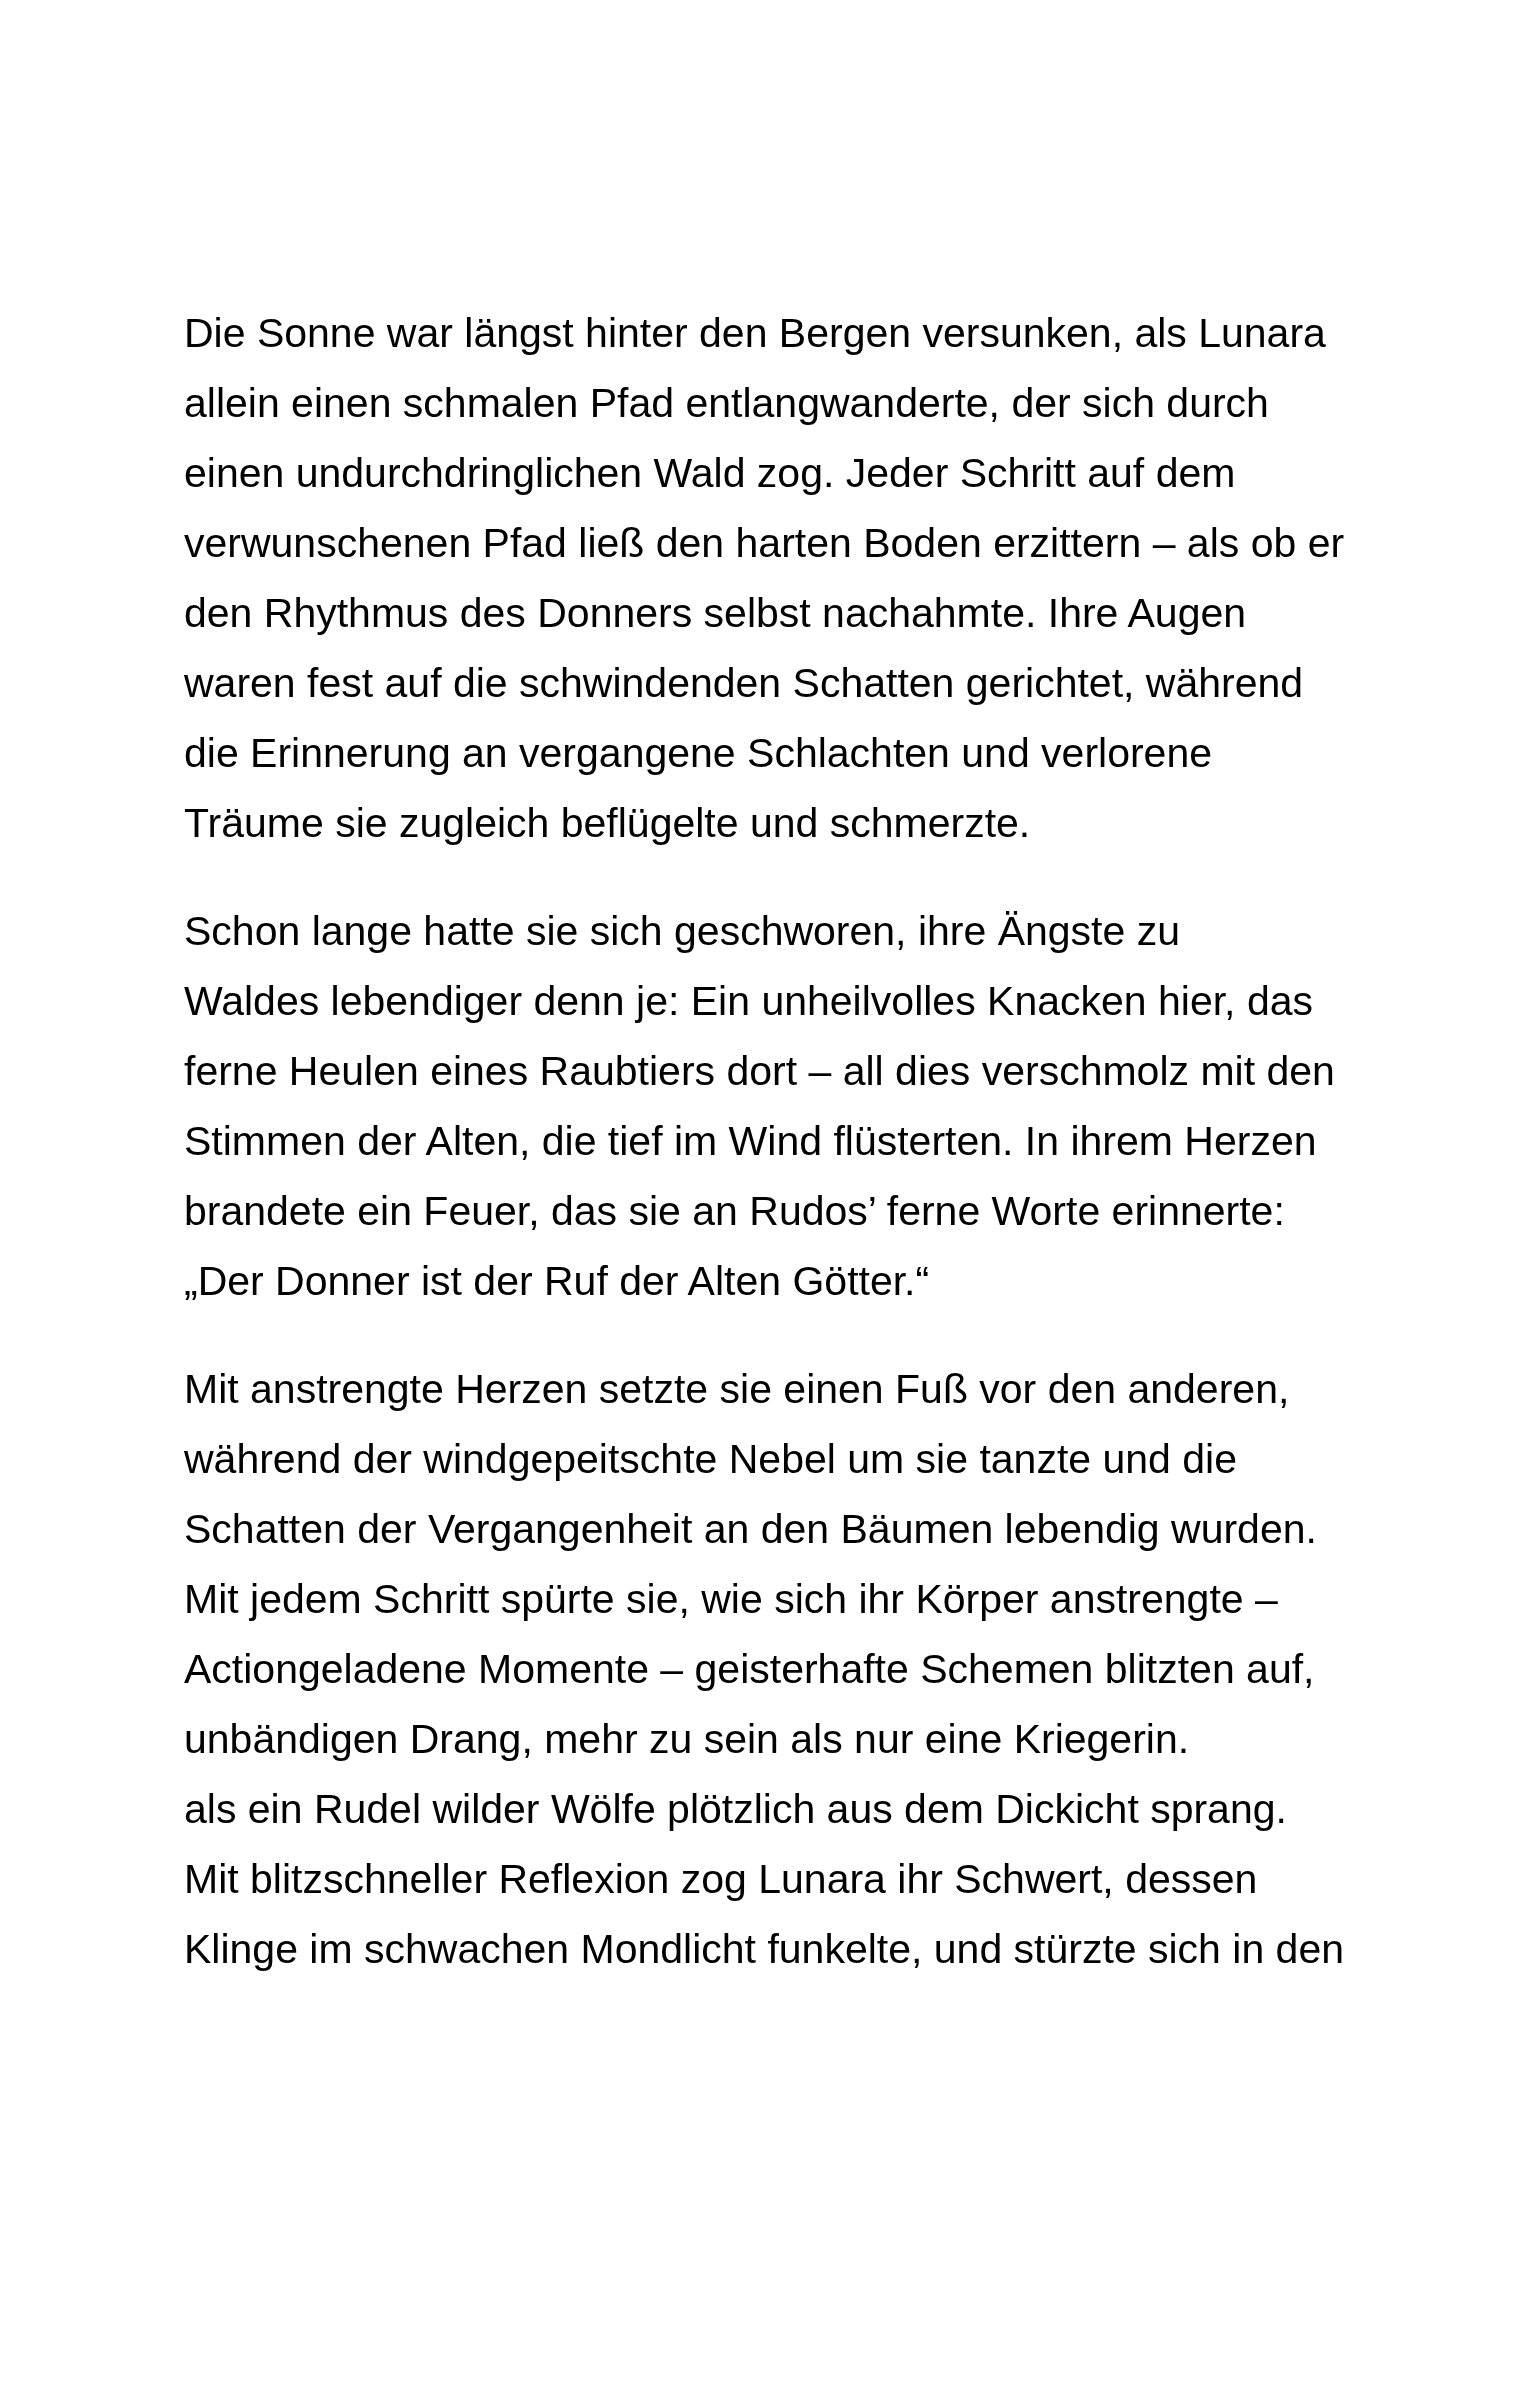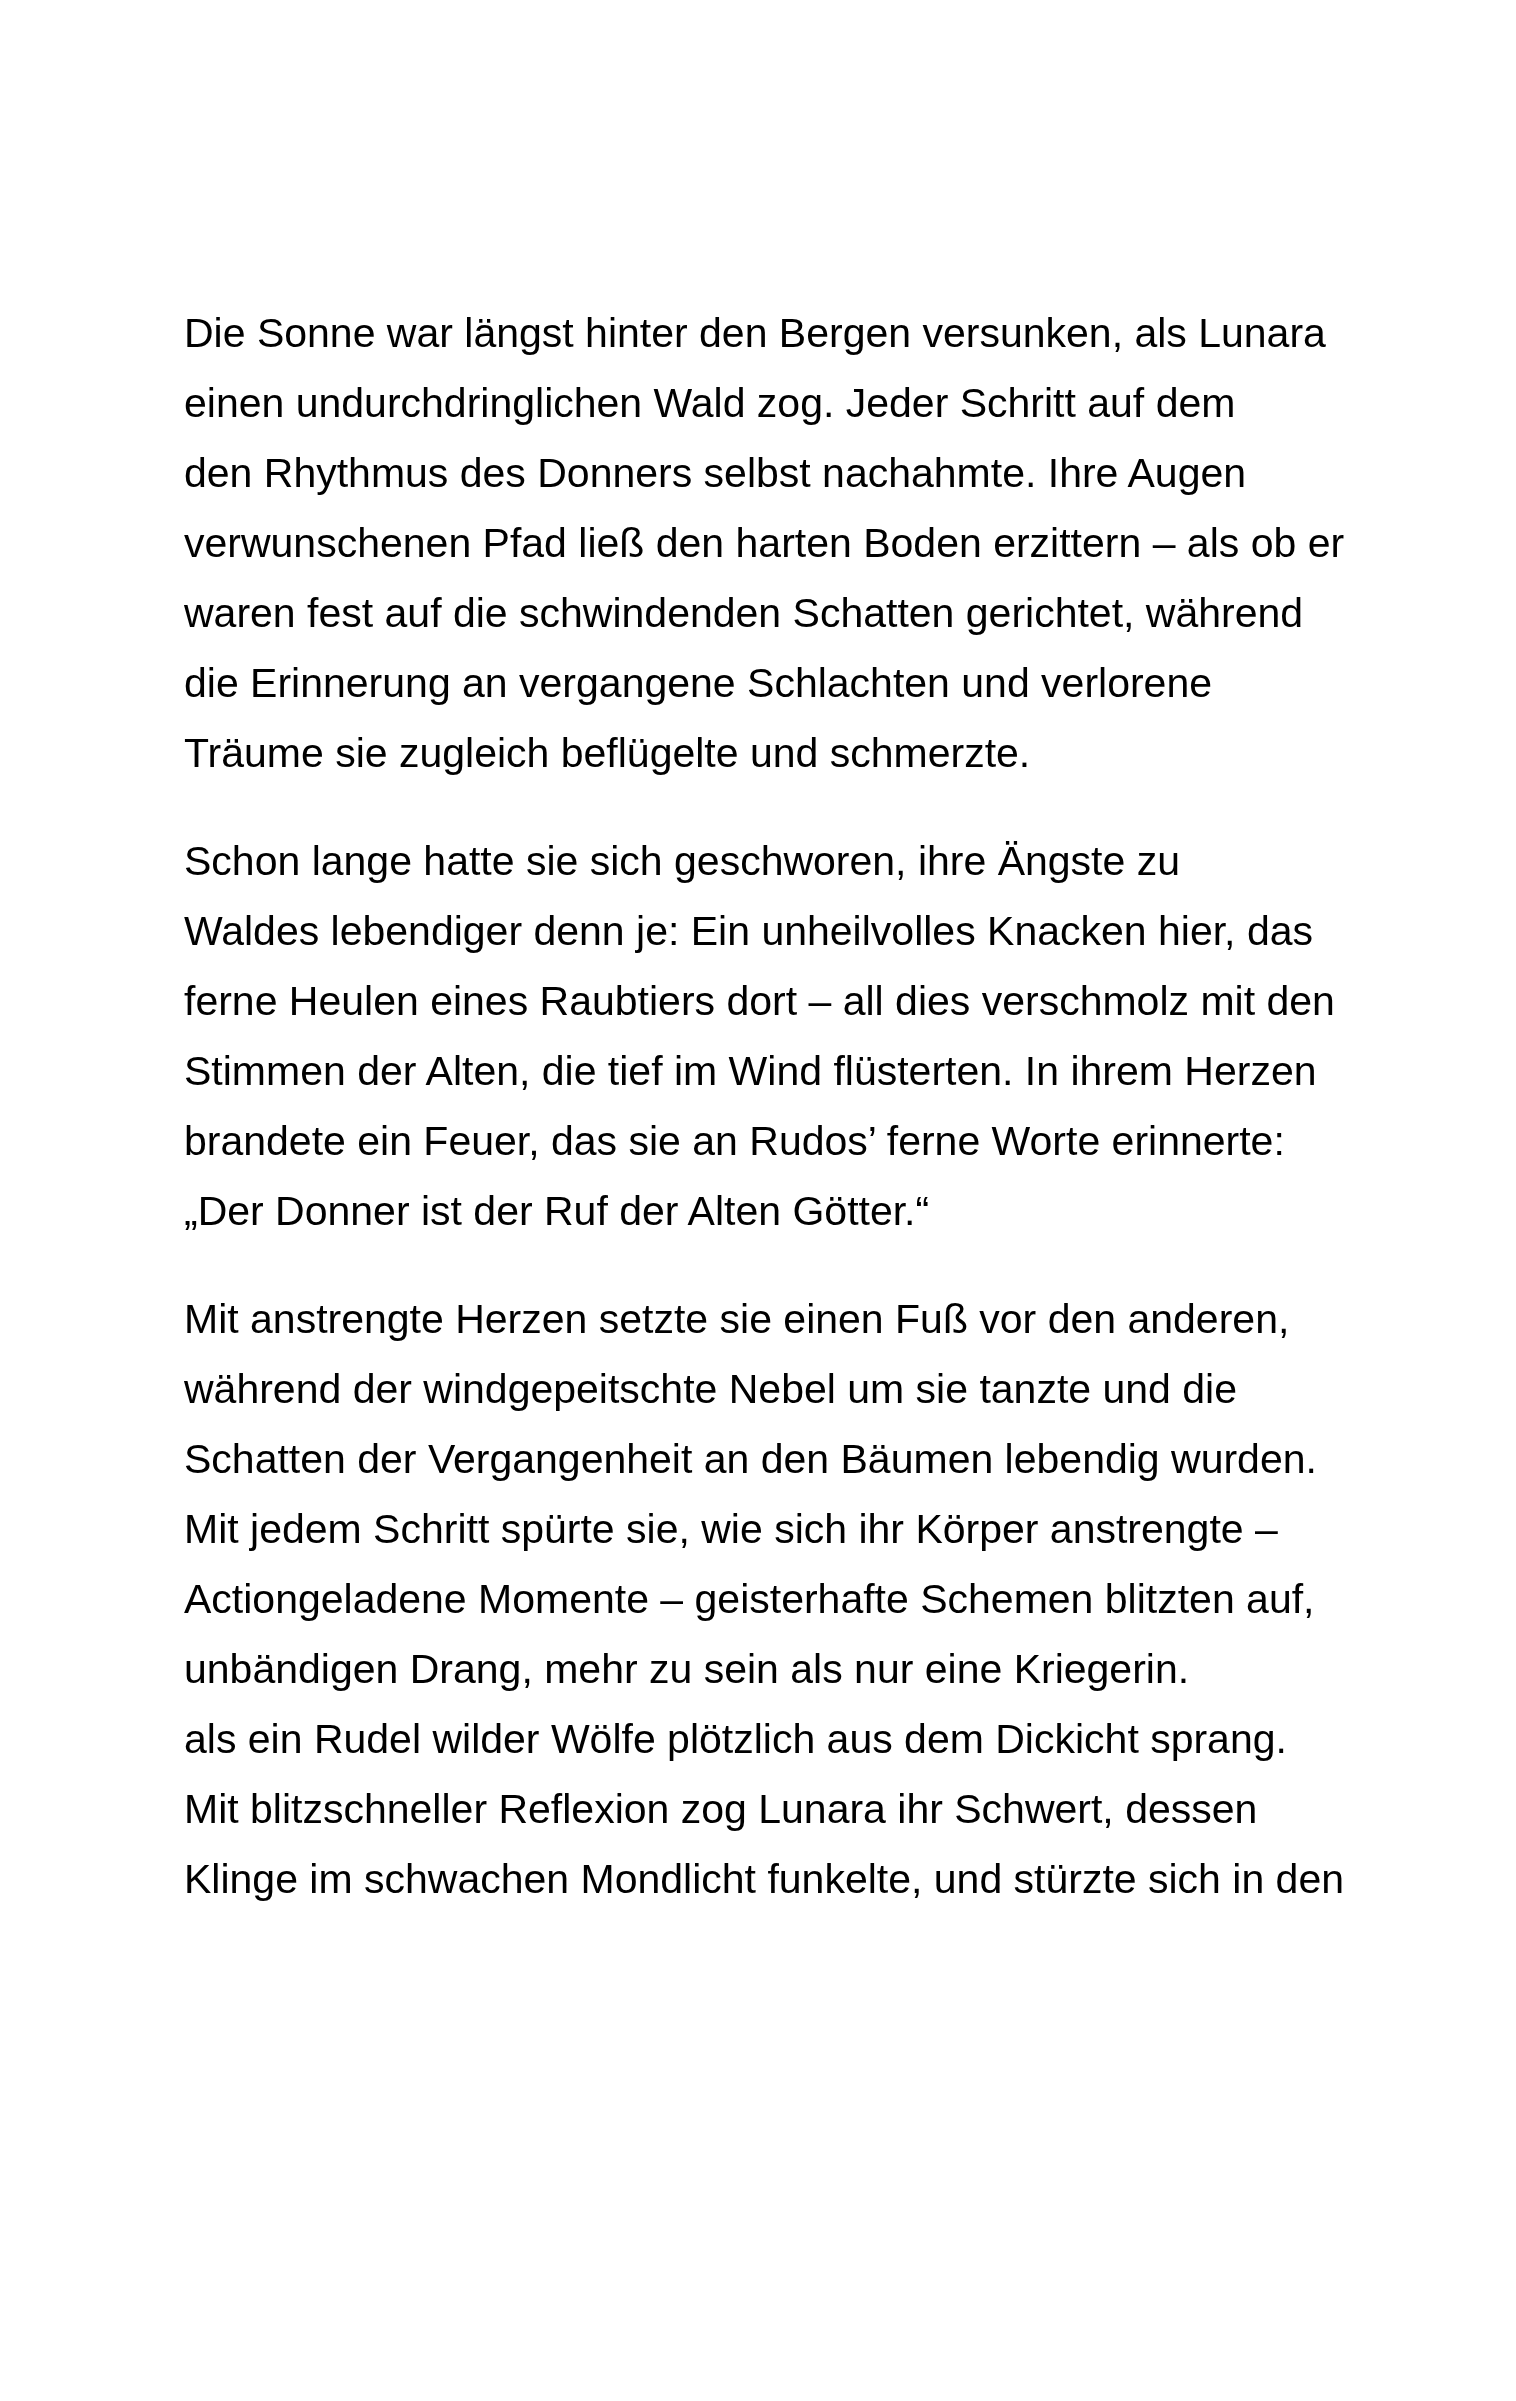--- a/index.html
+++ b/index.html
@@ -38,23 +38,24 @@
   }
 </style>
 </head>
 <body>
 
 <div class="page">
   <div class="text-block">
 
     <div class="paragraph">
       <div class="line">Die Sonne war längst hinter den Bergen versunken, als Lunara</div>
+      <div class="line">allein einen schmalen Pfad entlangwanderte, der sich durch</div>
       <div class="line">einen undurchdringlichen Wald zog. Jeder Schritt auf dem</div>
+      <div class="line">verwunschenen Pfad ließ den harten Boden erzittern – als ob er</div>
       <div class="line">den Rhythmus des Donners selbst nachahmte. Ihre Augen</div>
-      <div class="line">verwunschenen Pfad ließ den harten Boden erzittern – als ob er</div>
       <div class="line">waren fest auf die schwindenden Schatten gerichtet, während</div>
       <div class="line">die Erinnerung an vergangene Schlachten und verlorene</div>
       <div class="line">Träume sie zugleich beflügelte und schmerzte.</div>
     </div>
 
     <div class="paragraph">
       <div class="line">Schon lange hatte sie sich geschworen, ihre Ängste zu</div>
       <div class="line">Waldes lebendiger denn je: Ein unheilvolles Knacken hier, das</div>
       <div class="line">ferne Heulen eines Raubtiers dort – all dies verschmolz mit den</div>
       <div class="line">Stimmen der Alten, die tief im Wind flüsterten. In ihrem Herzen</div>

